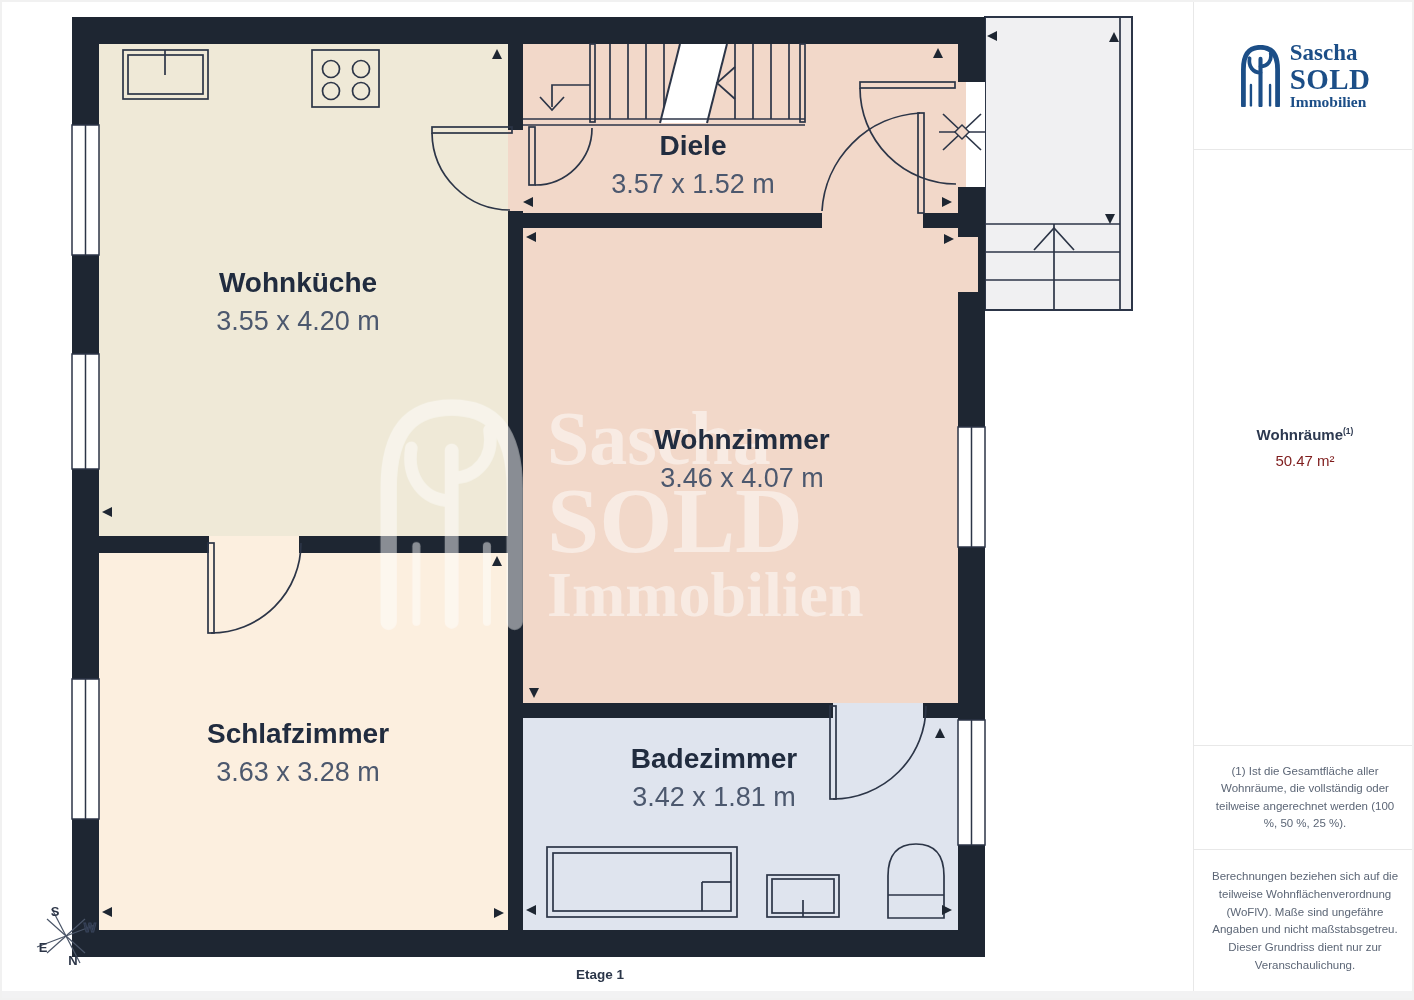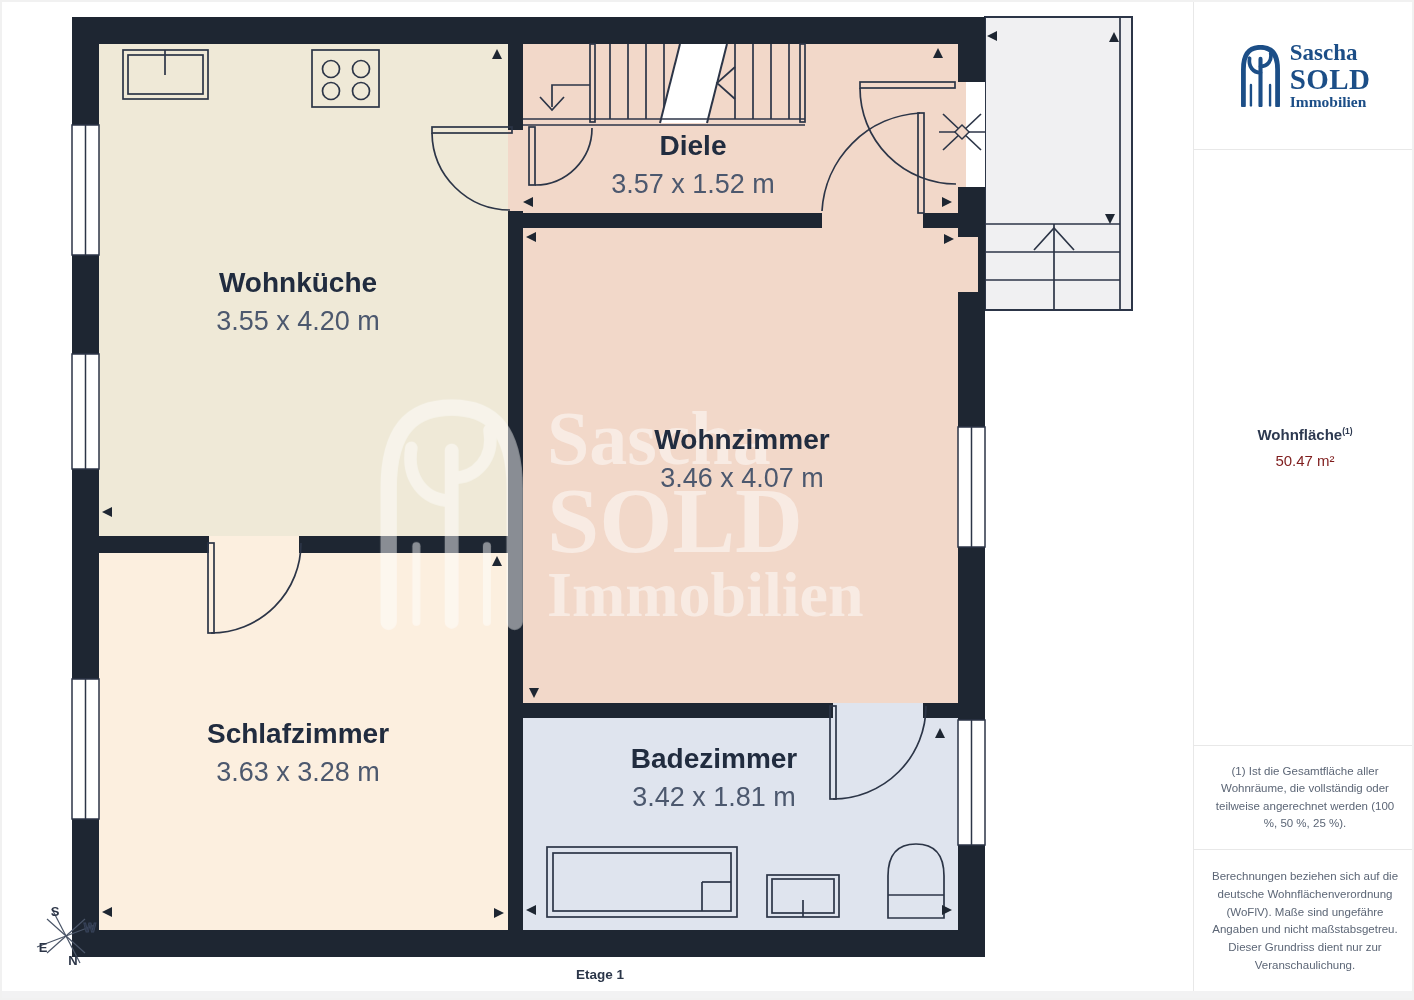--- a/index.html
+++ b/index.html
@@ -260,28 +260,28 @@
     </svg>
     <div class="logo-text">
       <span class="l1">Sascha</span>
       <span class="l2">SOLD</span>
       <span class="l3">Immobilien</span>
     </div>
   </div>
 
   <div class="area-block">
     <div class="area-label">
-      <span>Wohnfläche</span><sup>(1)</sup>
+      <span>Wohnräume</span><sup>(1)</sup>
     </div>
     <div class="area-value">50.47 m²</div>
   </div>
 
   <div class="footnote-block">(1) Ist die Gesamtfläche aller Wohnräume, die vollständig oder teilweise angerechnet werden (100 %, 50 %, 25 %).</div>
 
   <div class="disclaimer-block">
-    <p style="margin:0">Berechnungen beziehen sich auf die deutsche Wohnflächenverordnung (WoFlV). Maße sind ungefähre Angaben und nicht maßstabsgetreu. Dieser Grundriss dient nur zur Veranschaulichung.</p>
+    <p style="margin:0">Berechnungen beziehen sich auf die teilweise Wohnflächenverordnung (WoFlV). Maße sind ungefähre Angaben und nicht maßstabsgetreu. Dieser Grundriss dient nur zur Veranschaulichung.</p>
     <div class="giraffe">
       <span>GIRAFFE</span><b>360</b>
     </div>
   </div>
 </aside>
 
 <div class="bottomstrip"></div>
 
 </body></html>

